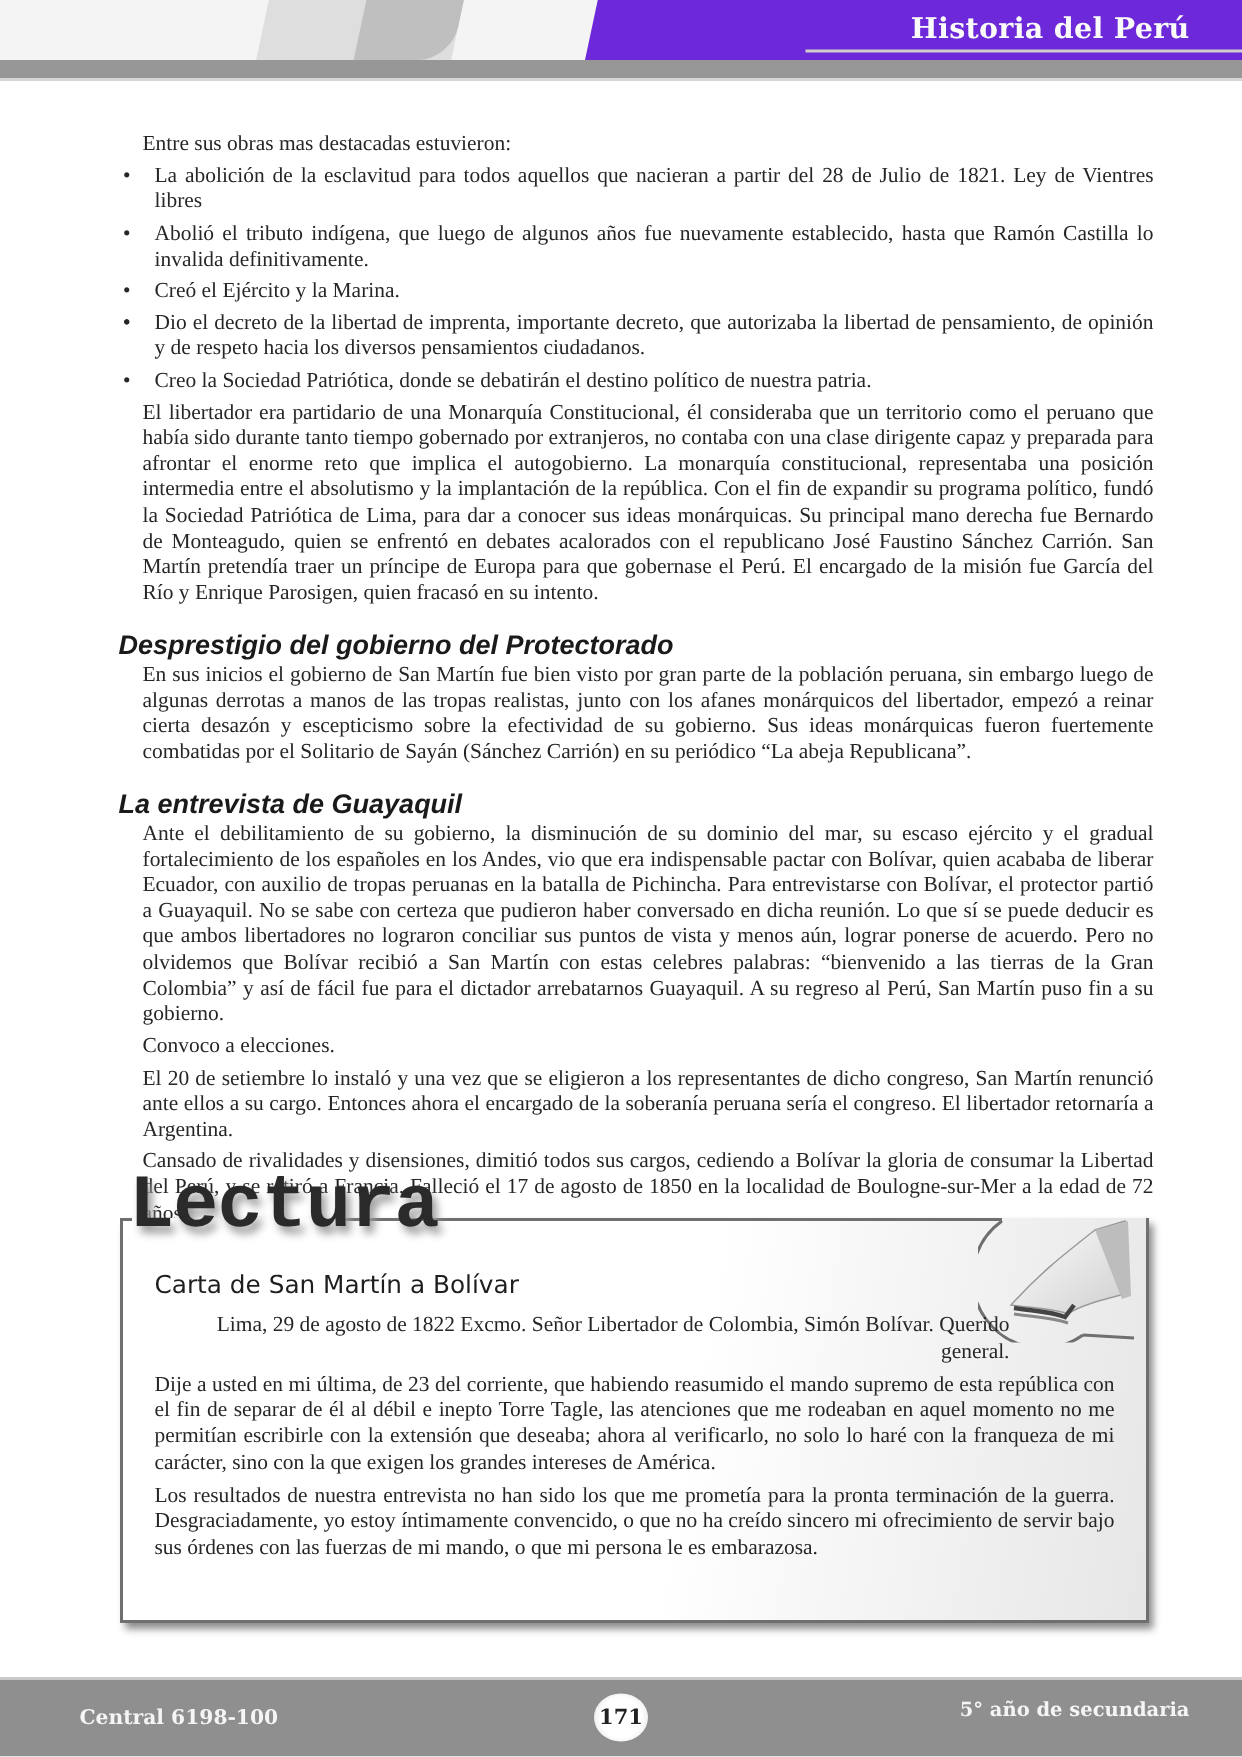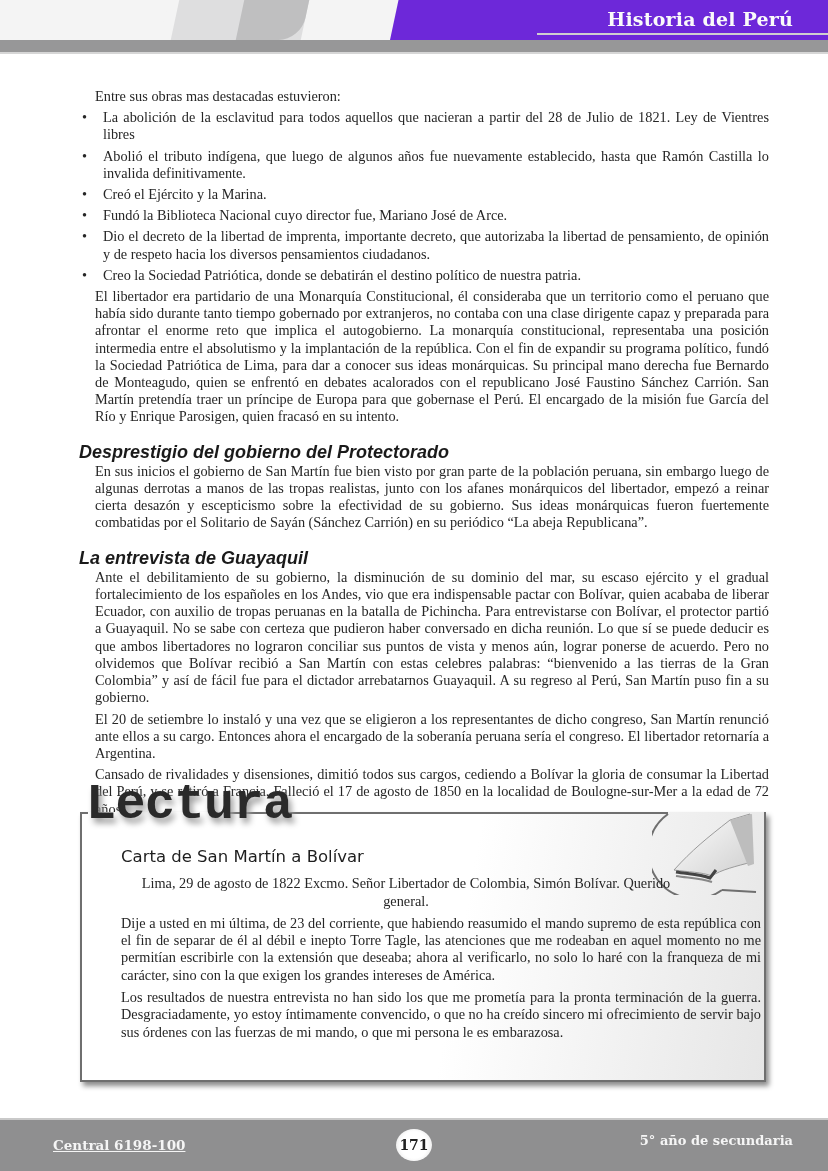--- a/index.html
+++ b/index.html
@@ -35,32 +35,32 @@
                      font-weight:bold; font-size:50px; color:#2a2a2a; letter-spacing:-0.5px;
                      text-shadow:3px 5px 6px #9a9a9a; line-height:46px; }
   .lectura-box { position:absolute; left:80px; top:812px; width:686px; height:270px;
                  border:2px solid #6f6f6f; border-top:none; box-sizing:border-box;
                  background:linear-gradient(100deg,#ffffff 55%,#e6e6e6 100%);
                  box-shadow:3px 4px 5px #8c8c8c; }
   .lectura-topline-left { position:absolute; left:80px; top:812px; width:8px; height:2px; background:#6f6f6f; }
   .lectura-topline-right { position:absolute; left:228px; top:812px; width:440px; height:2px; background:#6f6f6f; }
   .book-icon { position:absolute; left:652px; top:800px; width:110px; height:95px; }
   .lectura-inner { position:absolute; left:103px; top:848px; width:640px; font-family:"Liberation Serif", serif;
-                   font-size:14.3px; line-height:17.3px; color:#262626; text-align:justify;margin-left:18px; }
+                   font-size:14.3px; line-height:17.3px; color:#262626; text-align:justify; }
   .carta-title { font-family:"DejaVu Sans", sans-serif; font-size:16.5px; color:#1e1e1e; margin:0 0 10px 0; }
   .carta-intro { font-family:"DejaVu Serif", serif; font-style:italic; font-weight:bold; font-size:13.3px;
                  line-height:16.5px; color:#1a1a1a; margin:0 0 4px 0; width:560px; text-align:left; }
   .lectura-inner p { margin:0 0 5px 0; }
-  .p-lima { width:570px; text-align:center; }
+  .p-lima { width:570px; text-align:right; }
 
   
   .footer { position:absolute; left:0; top:1120px; width:828px; height:51px; background:#8f8f90; }
   .footer-rule { position:absolute; left:0; top:1118px; width:828px; height:2px; background:#c9c9c9; }
   .footer-left { position:absolute; left:53px; top:17px; color:#f5f5f5; font-family:"DejaVu Serif", serif;
-                 font-weight:bold; font-size:13.5px;text-decoration:underline; }
+                 font-weight:bold; font-size:13.5px; }
   .page-badge { position:absolute; left:396px; top:9px; width:36px; height:32px; border-radius:50%;
                 background:radial-gradient(circle,#ffffff 55%,#dcdcdc 100%); display:flex; align-items:center;
                 justify-content:center; font-family:"DejaVu Serif", serif; font-weight:bold; font-size:14px; color:#222; }
   .footer-right { position:absolute; right:35px; top:13px; color:#f5f5f5; font-family:"DejaVu Serif", serif;
                   font-weight:bold; font-size:13px; }
 </style>
 </head>
 <body>
 
 <div class="header">
@@ -73,31 +73,32 @@
   <div class="hdr-title">Historia del Perú</div>
 </div>
 <div class="hdr-shadow"></div>
 
 <div class="content">
   <p>Entre sus obras mas destacadas estuvieron:</p>
   <ul>
     <li><span class="bullet">•</span><span>La abolición de la esclavitud para todos aquellos que nacieran a partir del 28 de Julio de 1821. Ley de Vientres libres</span></li>
     <li><span class="bullet">•</span><span>Abolió el tributo indígena, que luego de algunos años fue nuevamente establecido, hasta que Ramón Castilla lo invalida definitivamente.</span></li>
     <li><span class="bullet">•</span><span>Creó el Ejército y la Marina.</span></li>
-    <li><span class="bullet">•</span><span>Fundó la Biblioteca Nacional cuyo director fue, Mariano José de Arce.</span></li>
+    <li><span class="bullet">•</span></li>
     <li><span class="bullet">•</span><span>Dio el decreto de la libertad de imprenta, importante decreto, que autorizaba la libertad de pensamiento, de opinión y de respeto hacia los diversos pensamientos ciudadanos.</span></li>
     <li><span class="bullet">•</span><span>Creo la Sociedad Patriótica, donde se debatirán el destino político de nuestra patria.</span></li>
   </ul>
   <p>El libertador era partidario de una Monarquía Constitucional, él consideraba que un territorio como el peruano que había sido durante tanto tiempo gobernado por extranjeros, no contaba con una clase dirigente capaz y preparada para afrontar el enorme reto que implica el autogobierno. La monarquía constitucional, representaba una posición intermedia entre el absolutismo y la implantación de la república. Con el fin de expandir su programa político, fundó la Sociedad Patriótica de Lima, para dar a conocer sus ideas monárquicas. Su principal mano derecha fue Bernardo de Monteagudo, quien se enfrentó en debates acalorados con el republicano José Faustino Sánchez Carrión. San Martín pretendía traer un príncipe de Europa para que gobernase el Perú. El encargado de la misión fue García del Río y Enrique Parosigen, quien fracasó en su intento.</p>
 
   <div class="section-title">Desprestigio del gobierno del Protectorado</div>
   <p>En sus inicios el gobierno de San Martín fue bien visto por gran parte de la población peruana, sin embargo luego de algunas derrotas a manos de las tropas realistas, junto con los afanes monárquicos del libertador, empezó a reinar cierta desazón y escepticismo sobre la efectividad de su gobierno. Sus ideas monárquicas fueron fuertemente combatidas por el Solitario de Sayán (Sánchez Carrión) en su periódico “La abeja Republicana”.</p>
 
   <div class="section-title">La entrevista de Guayaquil</div>
   <p>Ante el debilitamiento de su gobierno, la disminución de su dominio del mar, su escaso ejército y el gradual fortalecimiento de los españoles en los Andes, vio que era indispensable pactar con Bolívar, quien acababa de liberar Ecuador, con auxilio de tropas peruanas en la batalla de Pichincha. Para entrevistarse con Bolívar, el protector partió a Guayaquil. No se sabe con certeza que pudieron haber conversado en dicha reunión. Lo que sí se puede deducir es que ambos libertadores no lograron conciliar sus puntos de vista y menos aún, lograr ponerse de acuerdo. Pero no olvidemos que Bolívar recibió a San Martín con estas celebres palabras: “bienvenido a las tierras de la Gran Colombia” y así de fácil fue para el dictador arrebatarnos Guayaquil. A su regreso al Perú, San Martín puso fin a su gobierno.</p>
+  <p>Convoco a elecciones.</p>
   <p>El 20 de setiembre lo instaló y una vez que se eligieron a los representantes de dicho congreso, San Martín renunció ante ellos a su cargo. Entonces ahora el encargado de la soberanía peruana sería el congreso. El libertador retornaría a Argentina.</p>
   <p>Cansado de rivalidades y disensiones, dimitió todos sus cargos, cediendo a Bolívar la gloria de consumar la Libertad del Perú, y se retiró a Francia. Falleció el 17 de agosto de 1850 en la localidad de Boulogne-sur-Mer a la edad de 72 años.</p>
 </div>
 
 <div class="lectura-box"></div>
 <div class="lectura-topline-left"></div>
 <div class="lectura-topline-right"></div>
 <div class="lectura-heading">Lectura</div>
 
 <div class="book-icon">

